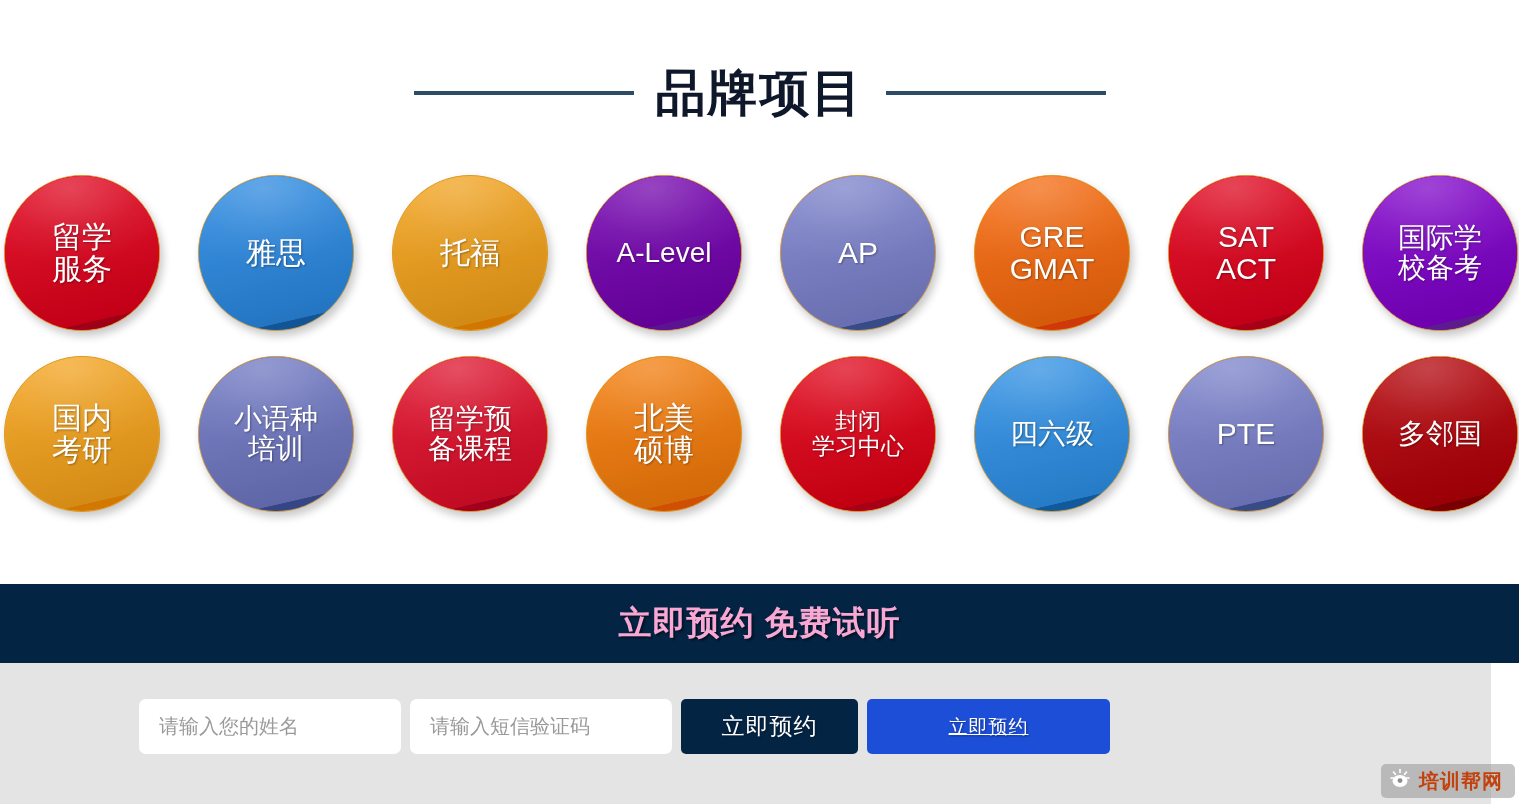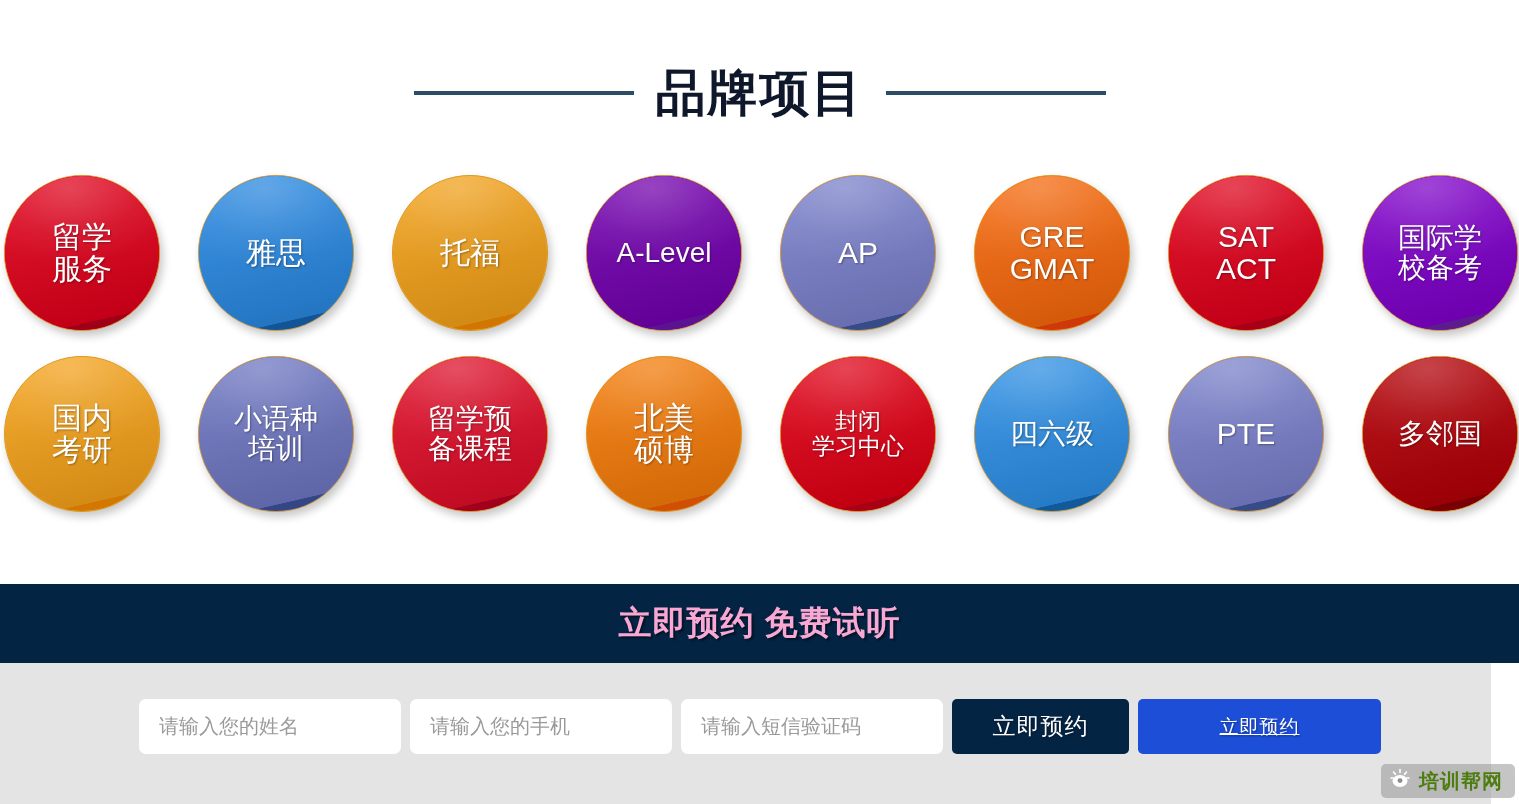--- a/index.html
+++ b/index.html
@@ -176,21 +176,21 @@
     bottom: 6px;
     height: 34px;
     padding: 0 12px 0 8px;
     background: rgba(150,150,150,0.55);
     border-radius: 5px;
     display: flex;
     align-items: center;
     gap: 8px;
   }
   .watermark .wm-text {
-    color: #4d7c0f;
+    color: #c2410c;
     font-size: 20px;
     letter-spacing: 1px;
     font-weight: bold;
   }
   .watermark .wm-icon { display: block; }
 </style>
 </head>
 <body>
 
 <div class="section-header">
@@ -295,21 +295,20 @@
     </div>
 </div>
 
 <div class="cta-bar">
   <div class="cta-title">立即预约 免费试听</div>
 </div>
 
 <div class="form-zone">
   <div class="form-row">
     <input class="field w-name" type="text" placeholder="请输入您的姓名" style="">
-    <input class="field w-phone" type="text" placeholder="请输入您的手机" style="">
     <input class="field w-code" type="text" placeholder="请输入短信验证码" style="">
     <button class="btn btn-code">立即预约</button>
     <button class="btn btn-submit">立即预约</button>
   </div>
 </div>
 
 <div class="watermark">
   <span class="wm-icon">
     <svg width="22" height="22" viewBox="0 0 22 22">
       <g stroke="#ffffff" stroke-width="1.6" stroke-linecap="round">

